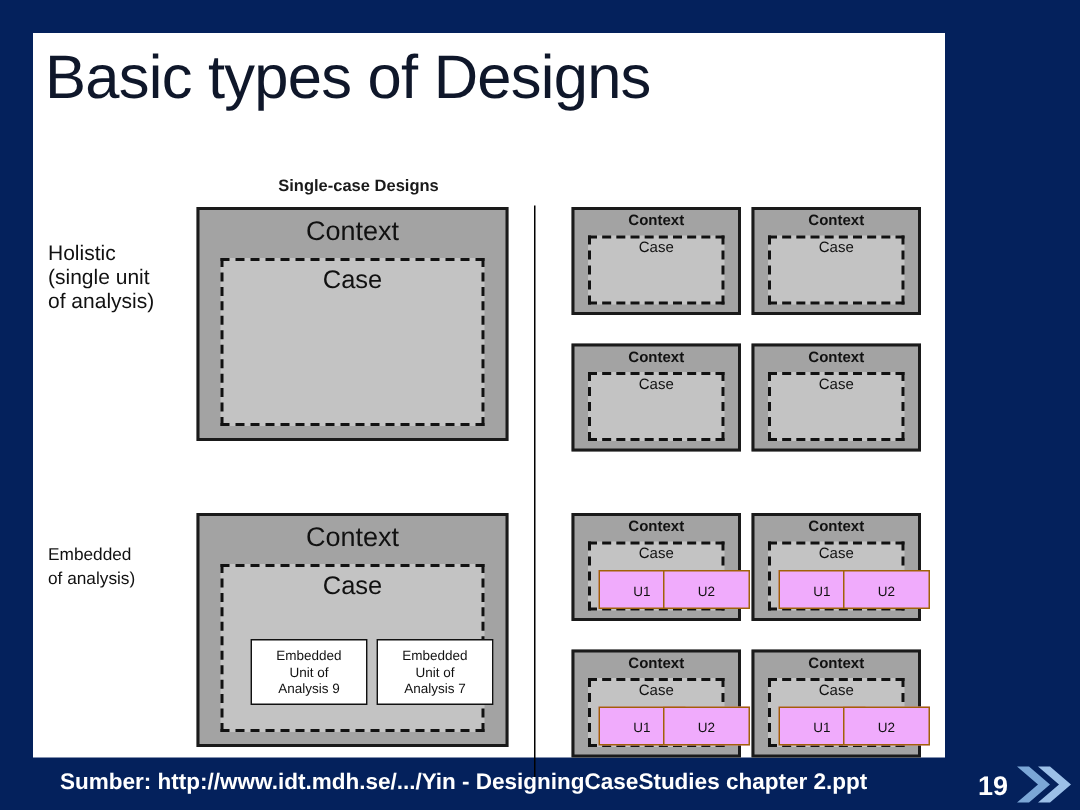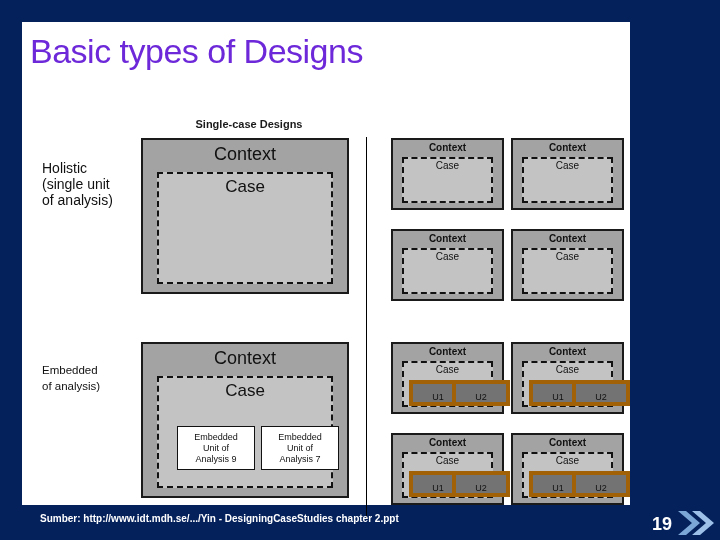--- a/index.html
+++ b/index.html
@@ -22,32 +22,32 @@
     top: 22px;
     width: 608px;
     height: 483px;
     background: #ffffff;
   }
 
   .slide-title {
     position: absolute;
     left: 8px;
     top: 4px;
-    font-size: 34px;
+    font-size: 41px;
     line-height: 50px;
-    color: #6d28d9;
+    color: #0f172a;
     font-family: "Liberation Sans", sans-serif;
     letter-spacing: -0.5px;
     white-space: nowrap;
   }
 
   
   .diagram {
     position: absolute;
-    left: 12px;
+    left: 2px;
     top: 70px;
     width: 608px;
     height: 413px;
     padding-left: 44px;
   }
 
   .col-header {
     position: absolute;
     font-size: 11px;
     font-weight: bold;
@@ -154,22 +154,22 @@
     position: absolute;
     top: 1px;
     left: 0;
     right: 0;
     text-align: center;
     font-size: 10px;
     color: #111111;
   }
   .u-box {
     position: absolute;
-    background: #737373;
-    border: 4px solid #a16207;
+    background: #f0abfc;
+    border: 1px solid #a16207;
     box-sizing: border-box;
     width: 58px;
     height: 26px;
     text-align: center;
     font-size: 9px;
     line-height: 26px;
     color: #111111;
   }
   .u-1 { left: 5px; top: 17px; }
   .u-2 { left: 48px; top: 17px; }
@@ -180,21 +180,21 @@
     left: 0;
     bottom: 0;
     width: 720px;
     height: 35px;
   }
   .footer-text {
     position: absolute;
     left: 40px;
     top: 8px;
     color: #ffffff;
-    font-size: 10px;
+    font-size: 15px;
     font-weight: bold;
     white-space: nowrap;
     font-family: "Liberation Sans", sans-serif;
   }
   .page-number {
     position: absolute;
     left: 652px;
     top: 9px;
     color: #ffffff;
     font-size: 18px;

